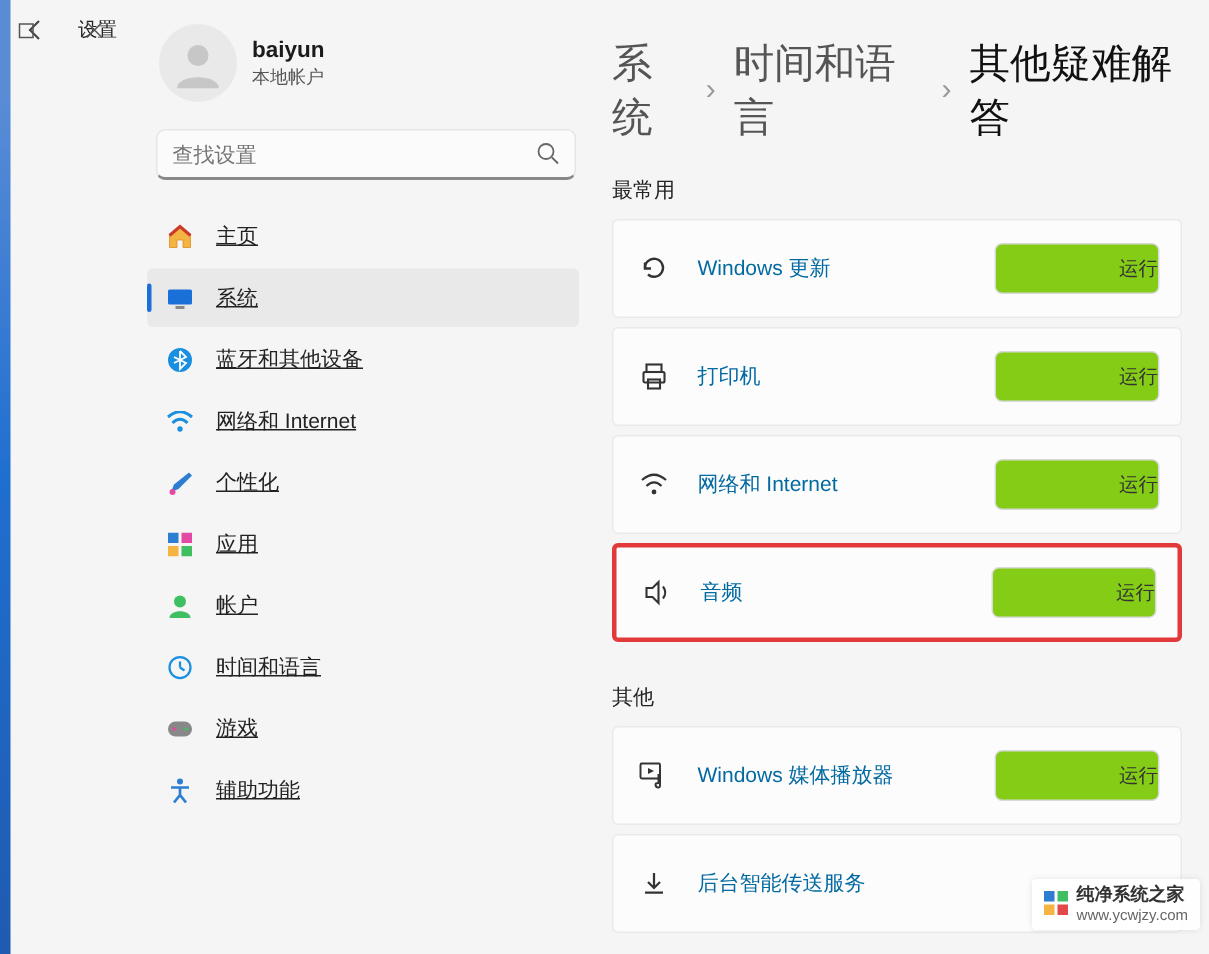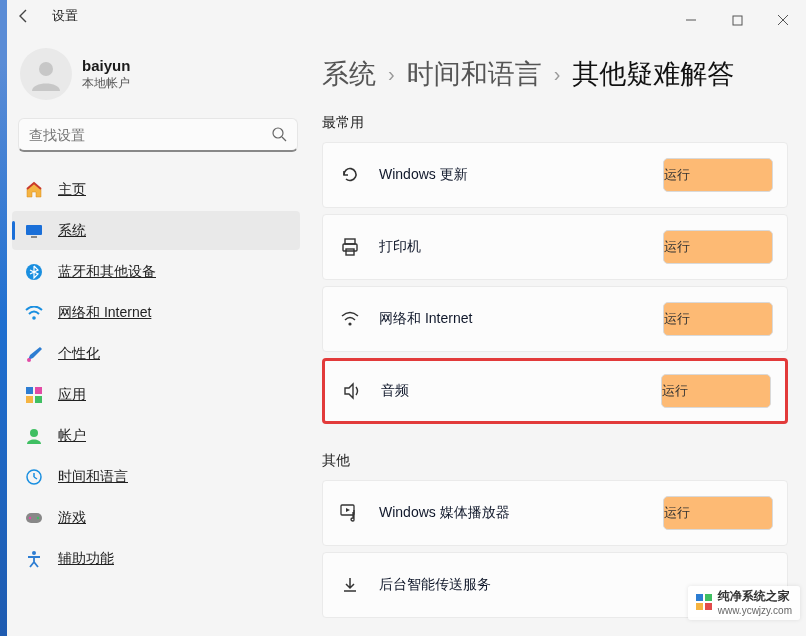--- a/index.html
+++ b/index.html
@@ -5,21 +5,21 @@
   * { box-sizing: border-box; margin: 0; padding: 0; }
   body {
     font-family: "Segoe UI", "Microsoft YaHei", sans-serif;
     background: #f3f3f3;
     width: 806px;
     height: 636px;
     overflow: hidden;
     position: relative;
     color: #1b1b1b;
   }
-  .window { width: 100%; height: 100%; display: flex; flex-direction: column; background: #f5f5f5; }
+  .window { width: 100%; height: 100%; display: flex; flex-direction: row; background: #f5f5f5; }
   .titlebar {
     height: 40px;
     display: flex;
     align-items: center;
     padding: 0 8px;
     position: relative;
   }
   .titlebar .back-btn {
     width: 32px; height: 32px;
     display: flex; align-items: center; justify-content: center;
@@ -107,28 +107,28 @@
     border: 1px solid #eaeaea;
     border-radius: 4px;
     height: 66px;
     display: flex; align-items: center;
     padding: 0 14px 0 16px;
     gap: 18px;
     margin-right: 10px;
   }
   .card.highlight { border: 3px solid #e23a3a; background: #fcfcfc; }
   .card-icon { width: 22px; height: 22px; display:flex; align-items:center; justify-content:center; color:#333;}
-  .card-label { flex: 1; font-size: 14px; color: #0f172a; }
+  .card-label { flex: 1; font-size: 14px; color: #0369a1; }
   .card-btn {
     min-width: 110px; height: 34px;
     border: 1px solid #d9d9d9;
     border-radius: 5px;
-    background: #fdba74;
+    background: #84cc16;
     font-size: 13px;
-    display:flex; align-items:center; justify-content:flex-start;
+    display:flex; align-items:center; justify-content:flex-end;
     color: #333;
     font-family: Liberation Mono, monospace;
   }
   .watermark {
     position: absolute; right: 6px; bottom: 16px;
     background: rgba(255,255,255,0.9);
     border-radius: 3px;
     padding: 2px 8px 4px;
     display: flex; align-items: center; gap: 6px;
     font-size: 12px; color: #333;

